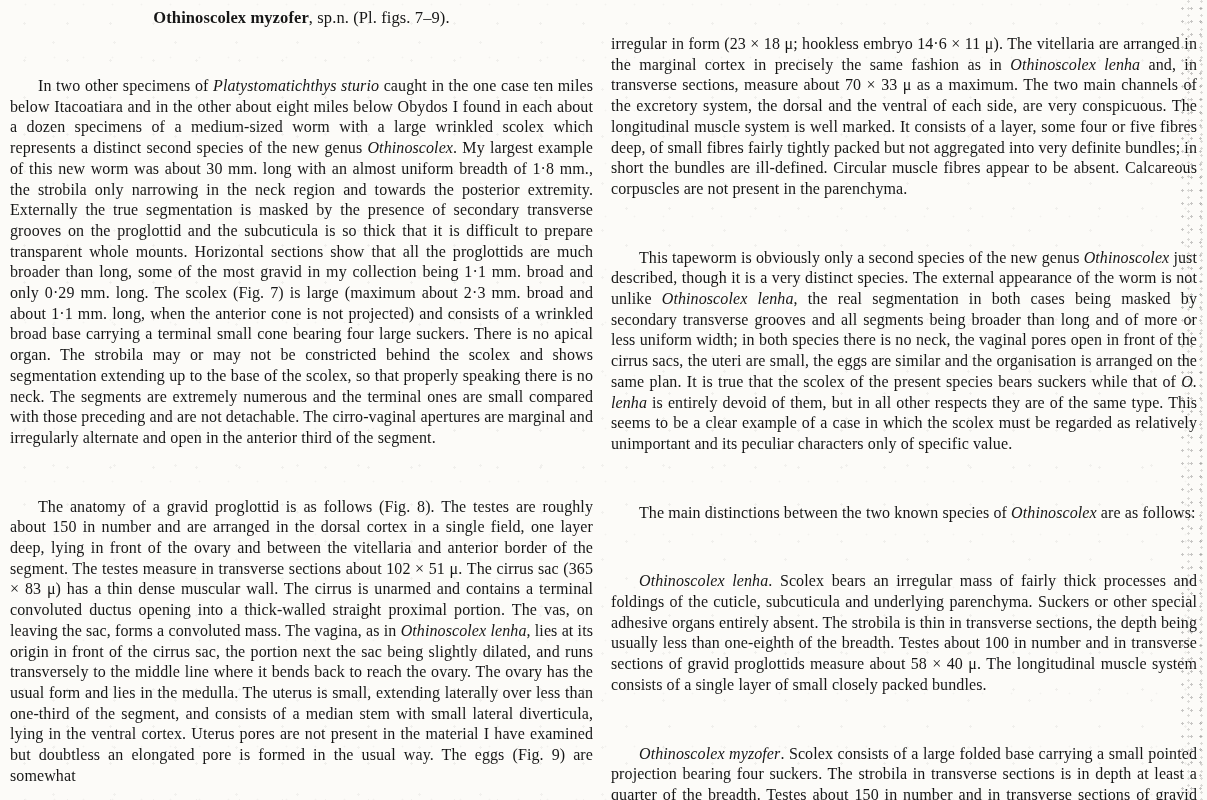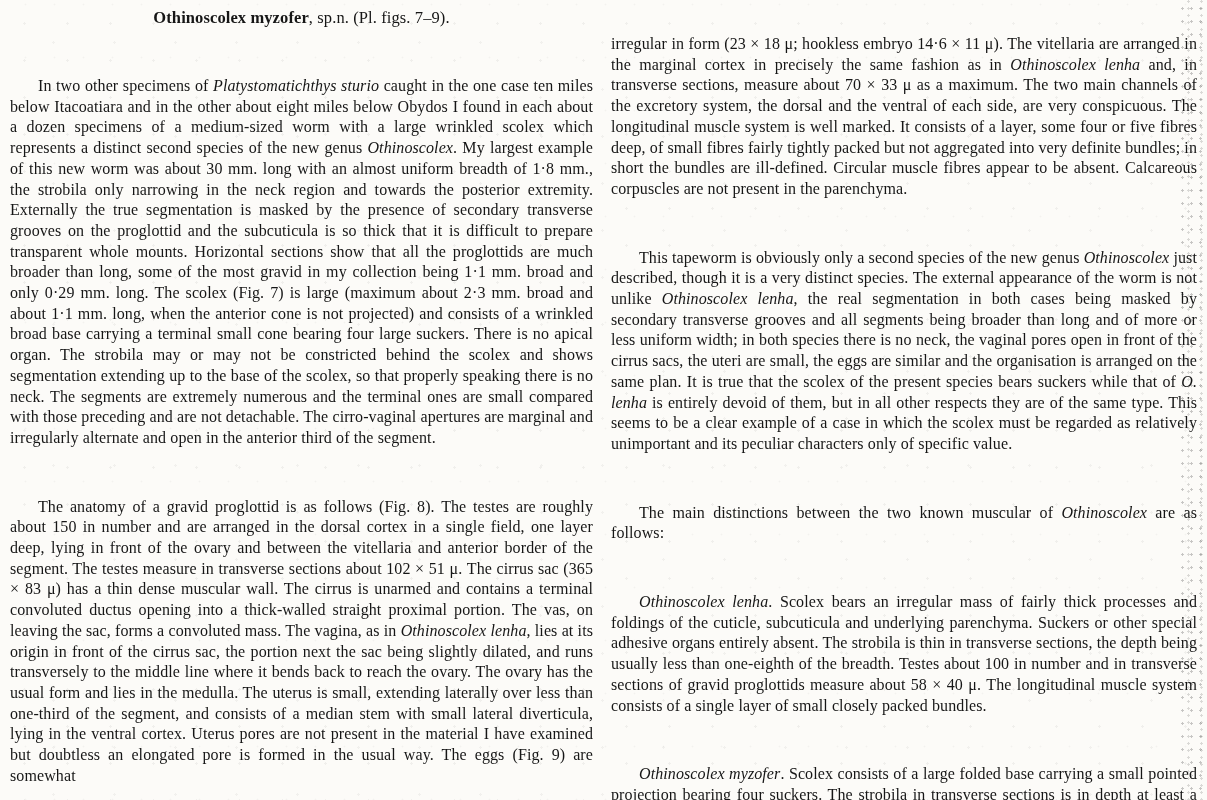--- a/index.html
+++ b/index.html
@@ -69,18 +69,18 @@
     <div>
         <p class="para indent"><span>In two other specimens of </span><span class="it">Platystomatichthys sturio</span><span> caught in the one case ten miles below Itacoatiara and in the other about eight miles below Obydos I found in each about a dozen specimens of a medium-sized worm with a large wrinkled scolex which represents a distinct second species of the new genus </span><span class="it">Othinoscolex</span><span>. My largest example of this new worm was about 30 mm. long with an almost uniform breadth of 1·8 mm., the strobila only narrowing in the neck region and towards the posterior extremity. Externally the true segmentation is masked by the presence of secondary transverse grooves on the proglottid and the subcuticula is so thick that it is difficult to prepare transparent whole mounts. Horizontal sections show that all the proglottids are much broader than long, some of the most gravid in my collection being 1·1 mm. broad and only 0·29 mm. long. The scolex (Fig. 7) is large (maximum about 2·3 mm. broad and about 1·1 mm. long, when the anterior cone is not projected) and consists of a wrinkled broad base carrying a terminal small cone bearing four large suckers. There is no apical organ. The strobila may or may not be constricted behind the scolex and shows segmentation extending up to the base of the scolex, so that properly speaking there is no neck. The segments are extremely numerous and the terminal ones are small compared with those preceding and are not detachable. The cirro-vaginal apertures are marginal and irregularly alternate and open in the anterior third of the segment.</span></p>
         <p class="para indent"><span>The anatomy of a gravid proglottid is as follows (Fig. 8). The testes are roughly about 150 in number and are arranged in the dorsal cortex in a single field, one layer deep, lying in front of the ovary and between the vitellaria and anterior border of the segment. The testes measure in transverse sections about 102 × 51 μ. The cirrus sac (365 × 83 μ) has a thin dense muscular wall. The cirrus is unarmed and contains a terminal convoluted ductus opening into a thick-walled straight proximal portion. The vas, on leaving the sac, forms a convoluted mass. The vagina, as in </span><span class="it">Othinoscolex lenha</span><span>, lies at its origin in front of the cirrus sac, the portion next the sac being slightly dilated, and runs transversely to the middle line where it bends back to reach the ovary. The ovary has the usual form and lies in the medulla. The uterus is small, extending laterally over less than one-third of the segment, and consists of a median stem with small lateral diverticula, lying in the ventral cortex. Uterus pores are not present in the material I have examined but doubtless an elongated pore is formed in the usual way. The eggs (Fig. 9) are somewhat</span></p>
       </div>
   </div>
 
   <div class="col col-right">
     <div>
         <p class="para"><span>irregular in form (23 × 18 μ; hookless embryo 14·6 × 11 μ). The vitellaria are arranged in the marginal cortex in precisely the same fashion as in </span><span class="it">Othinoscolex lenha</span><span> and, in transverse sections, measure about 70 × 33 μ as a maximum. The two main channels of the excretory system, the dorsal and the ventral of each side, are very conspicuous. The longitudinal muscle system is well marked. It consists of a layer, some four or five fibres deep, of small fibres fairly tightly packed but not aggregated into very definite bundles; in short the bundles are ill-defined. Circular muscle fibres appear to be absent. Calcareous corpuscles are not present in the parenchyma.</span></p>
         <p class="para indent"><span>This tapeworm is obviously only a second species of the new genus </span><span class="it">Othinoscolex</span><span> just described, though it is a very distinct species. The external appearance of the worm is not unlike </span><span class="it">Othinoscolex lenha</span><span>, the real segmentation in both cases being masked by secondary transverse grooves and all segments being broader than long and of more or less uniform width; in both species there is no neck, the vaginal pores open in front of the cirrus sacs, the uteri are small, the eggs are similar and the organisation is arranged on the same plan. It is true that the scolex of the present species bears suckers while that of </span><span class="it">O. lenha</span><span> is entirely devoid of them, but in all other respects they are of the same type. This seems to be a clear example of a case in which the scolex must be regarded as relatively unimportant and its peculiar characters only of specific value.</span></p>
-        <p class="para indent"><span>The main distinctions between the two known muscular of </span><span class="it">Othinoscolex</span><span> are as follows:</span></p>
+        <p class="para indent"><span>The main distinctions between the two known species of </span><span class="it">Othinoscolex</span><span> are as follows:</span></p>
         <p class="para indent"><span class="it">Othinoscolex lenha</span><span>. Scolex bears an irregular mass of fairly thick processes and foldings of the cuticle, subcuticula and underlying parenchyma. Suckers or other special adhesive organs entirely absent. The strobila is thin in transverse sections, the depth being usually less than one-eighth of the breadth. Testes about 100 in number and in transverse sections of gravid proglottids measure about 58 × 40 μ. The longitudinal muscle system consists of a single layer of small closely packed bundles.</span></p>
         <p class="para indent"><span class="it">Othinoscolex myzofer</span><span>. Scolex consists of a large folded base carrying a small pointed projection bearing four suckers. The strobila in transverse sections is in depth at least a quarter of the breadth. Testes about 150 in number and in transverse sections of gravid proglottids measure about 102 × 51 μ. The longitudinal muscle system consists of a layer of fibres (4–6 deep) only partially aggregated into bundles.</span></p>
       </div>
   </div>
 </div>
 
 </body></html>

